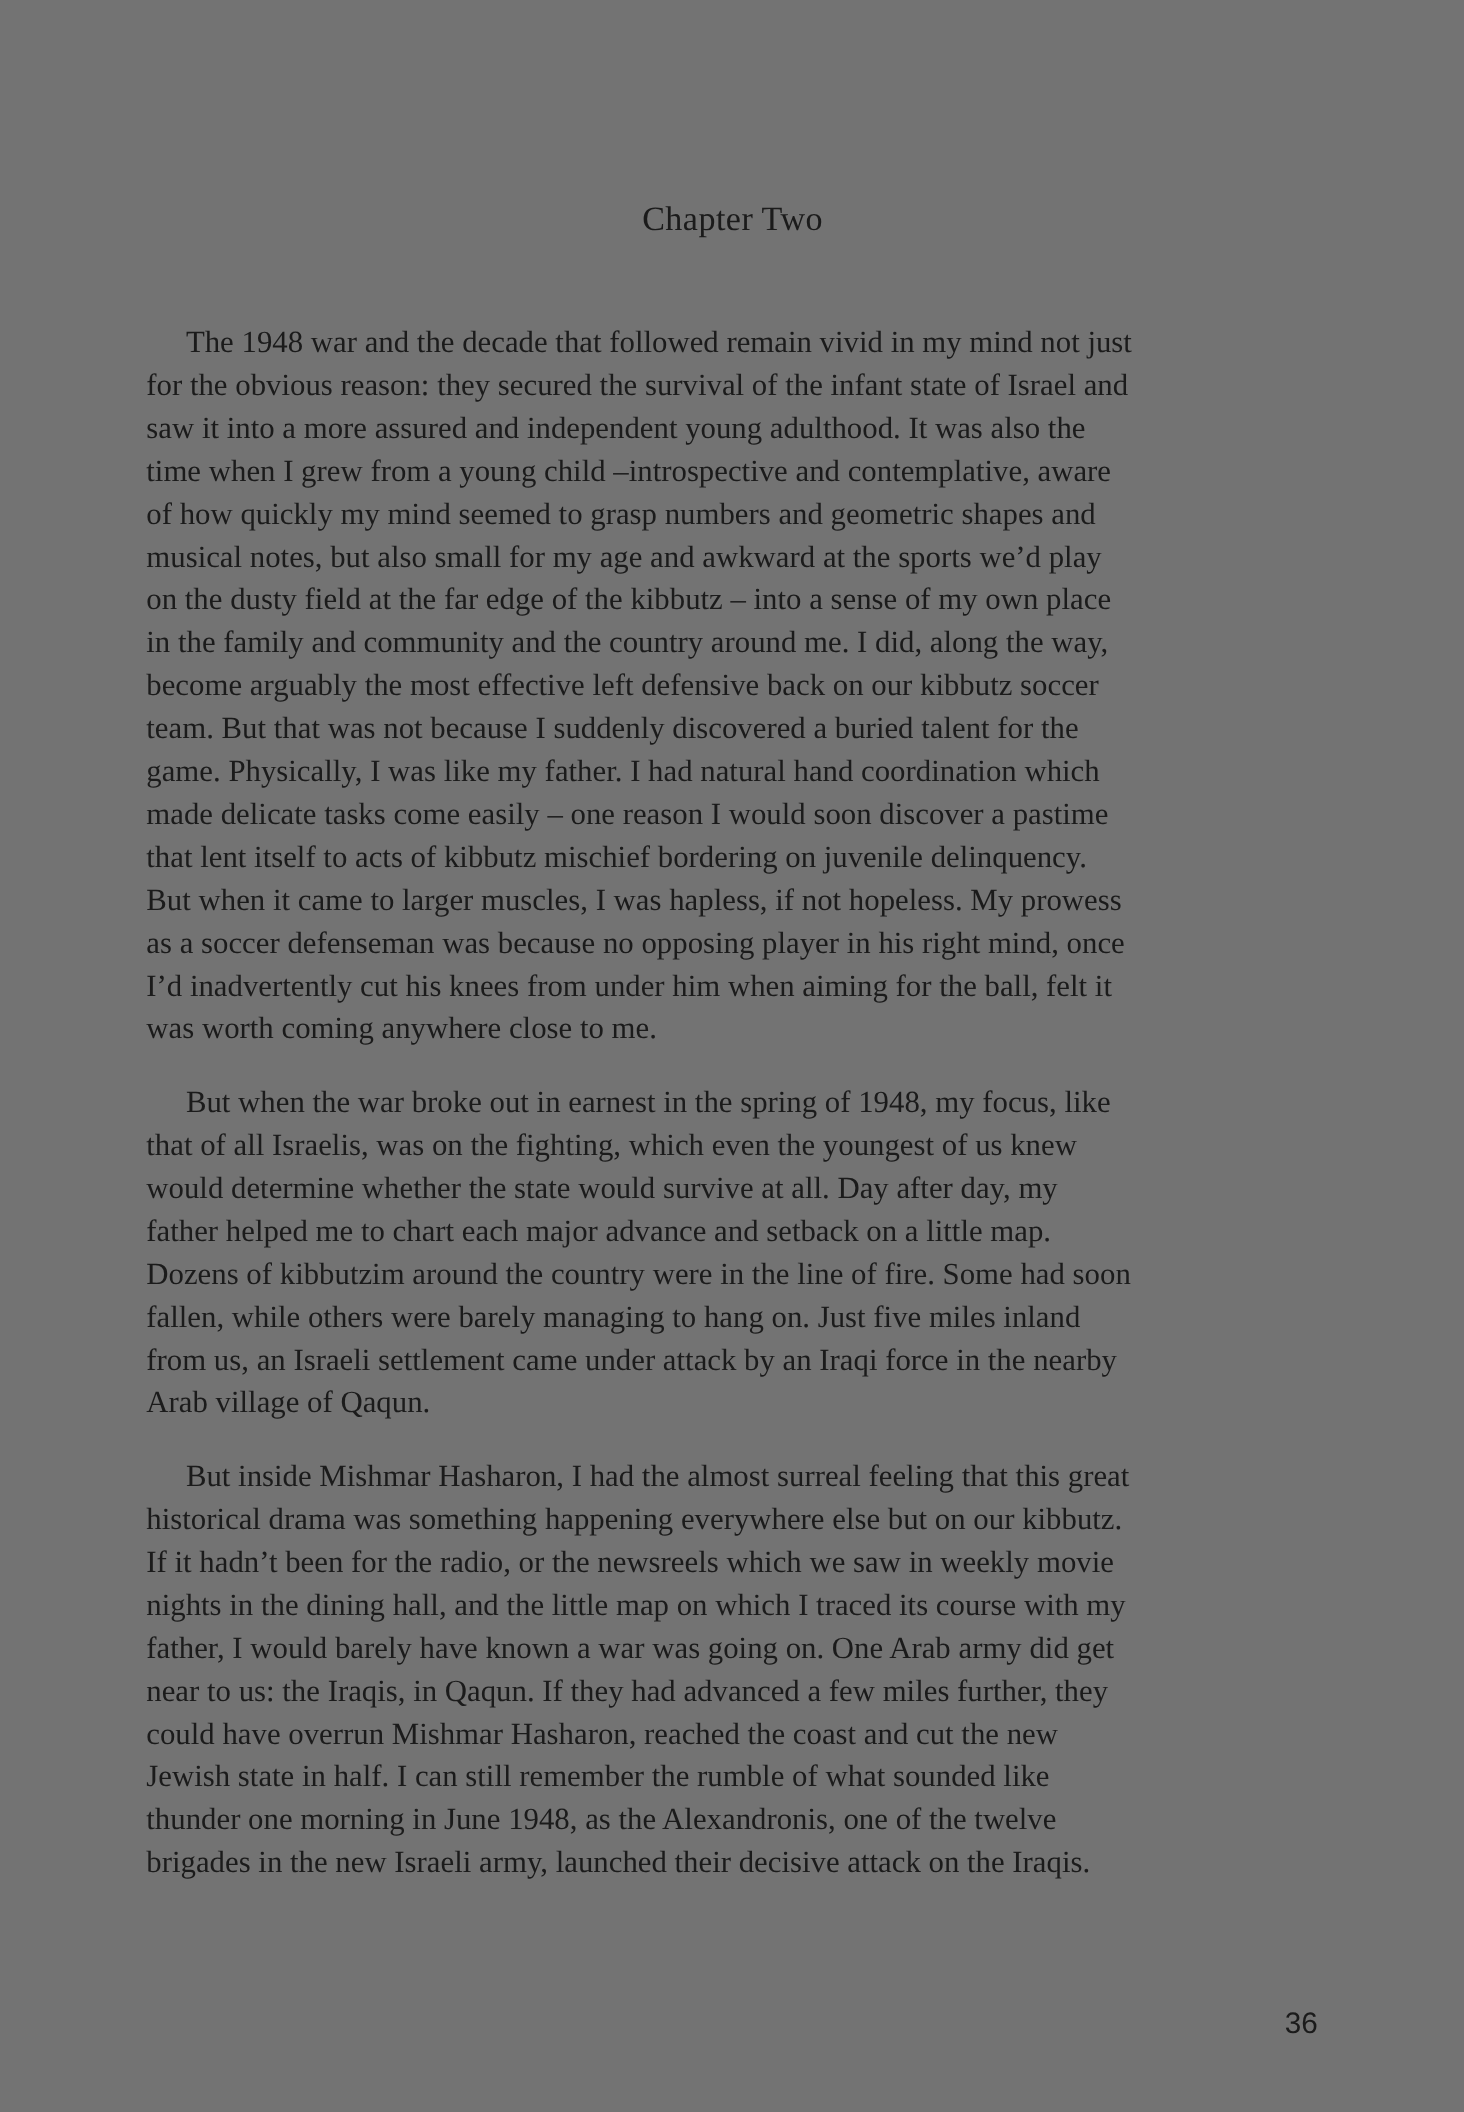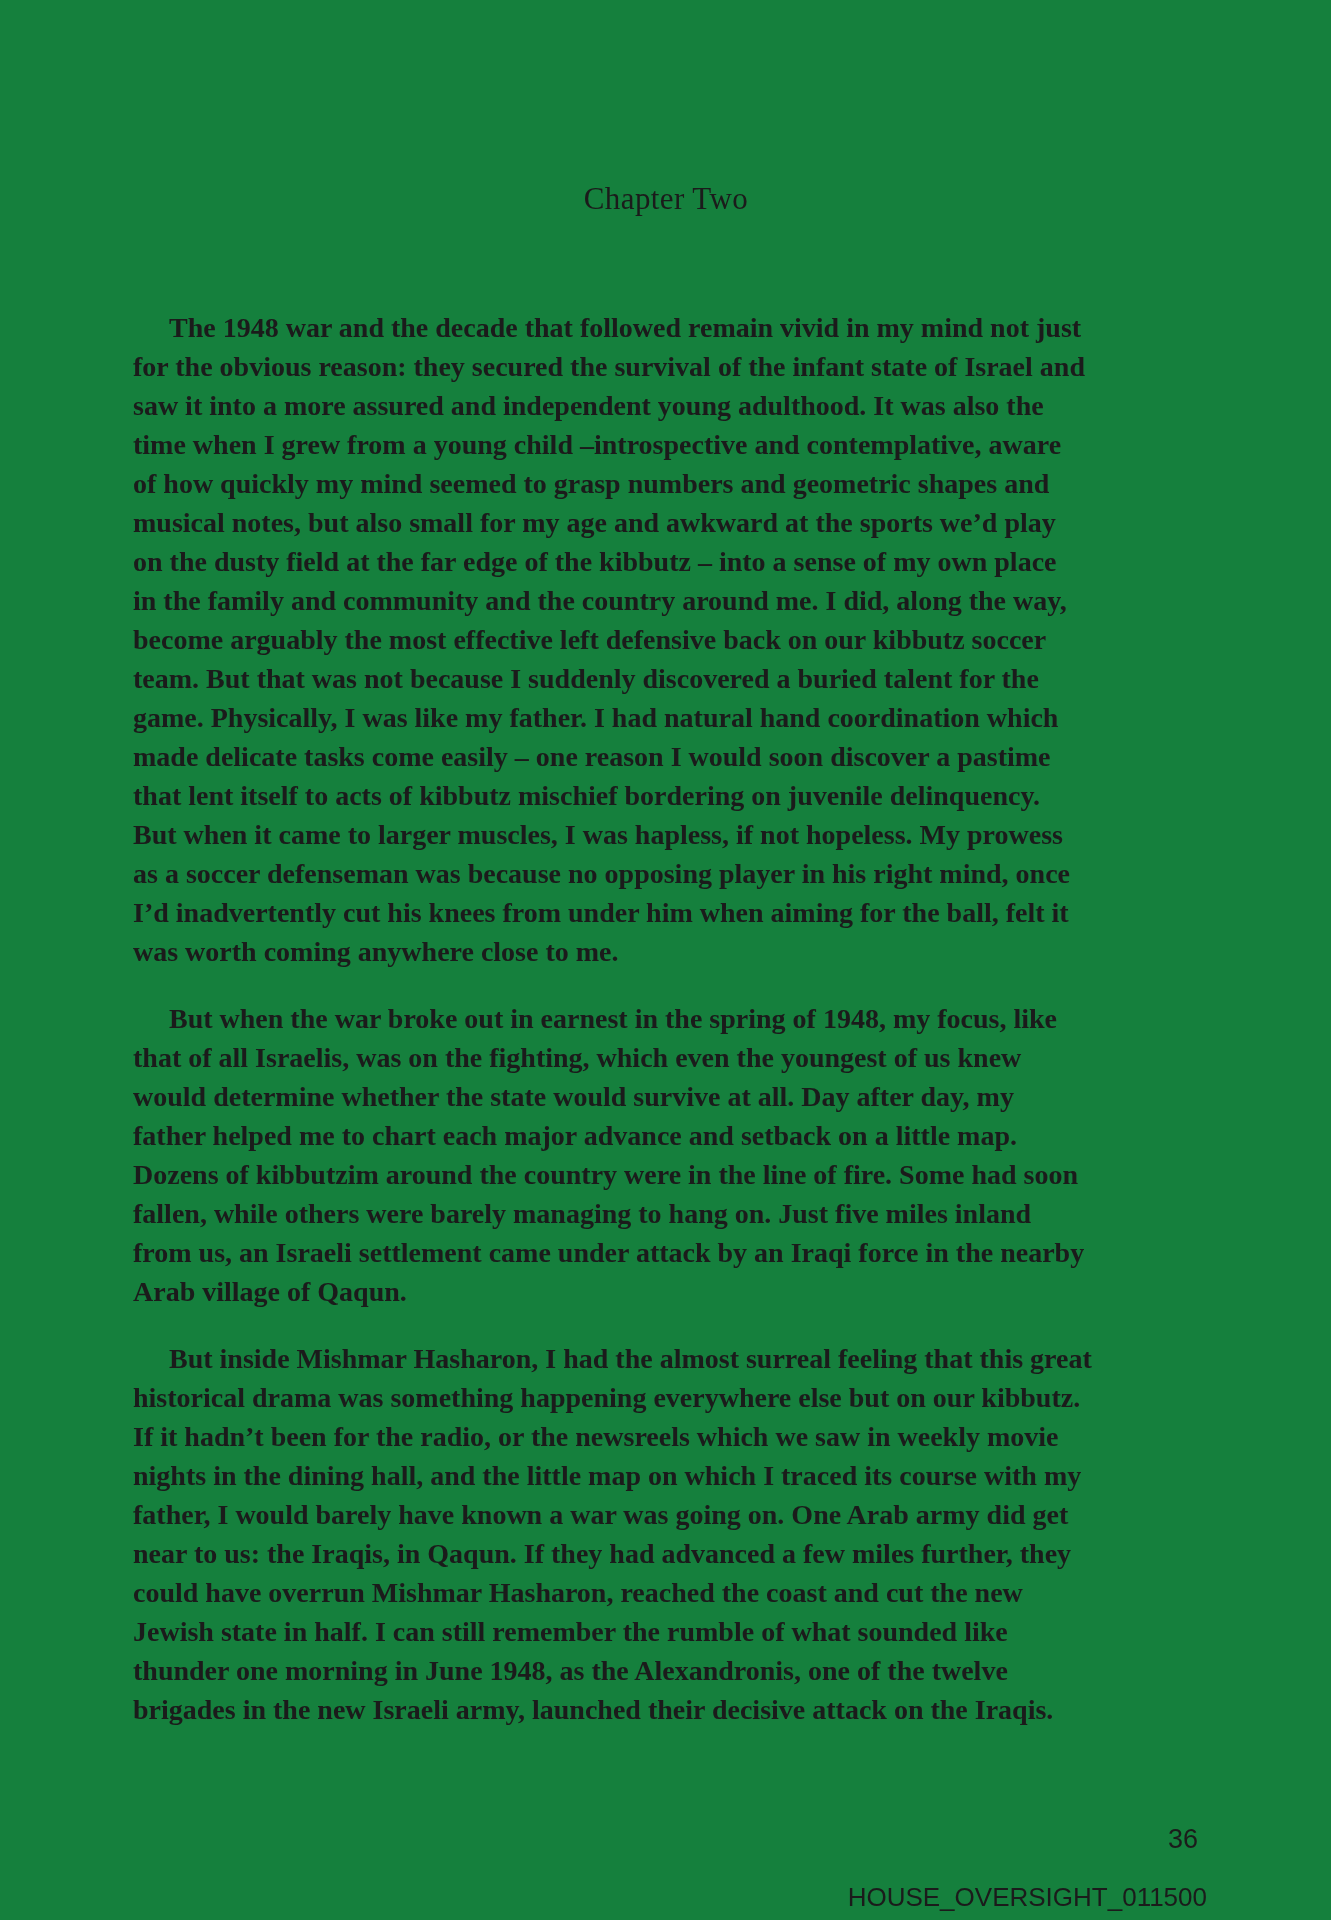--- a/index.html
+++ b/index.html
@@ -4,21 +4,21 @@
 <style>
   html, body { margin: 0; padding: 0; }
   body {
     width: 1331px; height: 1920px;
     background: #ffffff;
     font-family: "Liberation Serif", serif;
   }
   .page {
     position: relative;
     width: 1331px; height: 1920px;
-    background: #15803d;
+    background: #737373;
     color: #1c1c1c;
     overflow: hidden;
   }
   .heading {
     position: absolute;
     top: 180px; left: 133px; width: 1066px;
     margin: 0;
     text-align: center;
     font-family: "Liberation Serif", serif;
     font-size: 31px;
@@ -28,25 +28,24 @@
     color: #1b1b1b;
   }
   .content {
     position: absolute;
     top: 292px; left: 133px; width: 1090px;
     font-size: 28px;
     line-height: 39px;
     color: #1b1b1b;
   }
   .para {
-    margin: 16px 0 28px 0;
+    margin: 0 0 28px 0;
     white-space: pre;        
     text-indent: 36px;       
     text-align: left;        
-    font-weight: bold;
   }
   .pagenum {
     position: absolute;
     top: 1824px; left: 133px; width: 1065px;
     text-align: right;
     font-family: "Liberation Sans", sans-serif;
     font-size: 27px;
     color: #1b1b1b;
   }
   .stamp {
@@ -98,15 +97,14 @@
 father, I would barely have known a war was going on. One Arab army did get
 near to us: the Iraqis, in Qaqun. If they had advanced a few miles further, they
 could have overrun Mishmar Hasharon, reached the coast and cut the new
 Jewish state in half. I can still remember the rumble of what sounded like
 thunder one morning in June 1948, as the Alexandronis, one of the twelve
 brigades in the new Israeli army, launched their decisive attack on the Iraqis.</p>
   </div>
 
   <div class="pagenum">36</div>
 
-  <div class="stamp">HOUSE_OVERSIGHT_011500</div>
 
 </div>
 
 </body></html>

